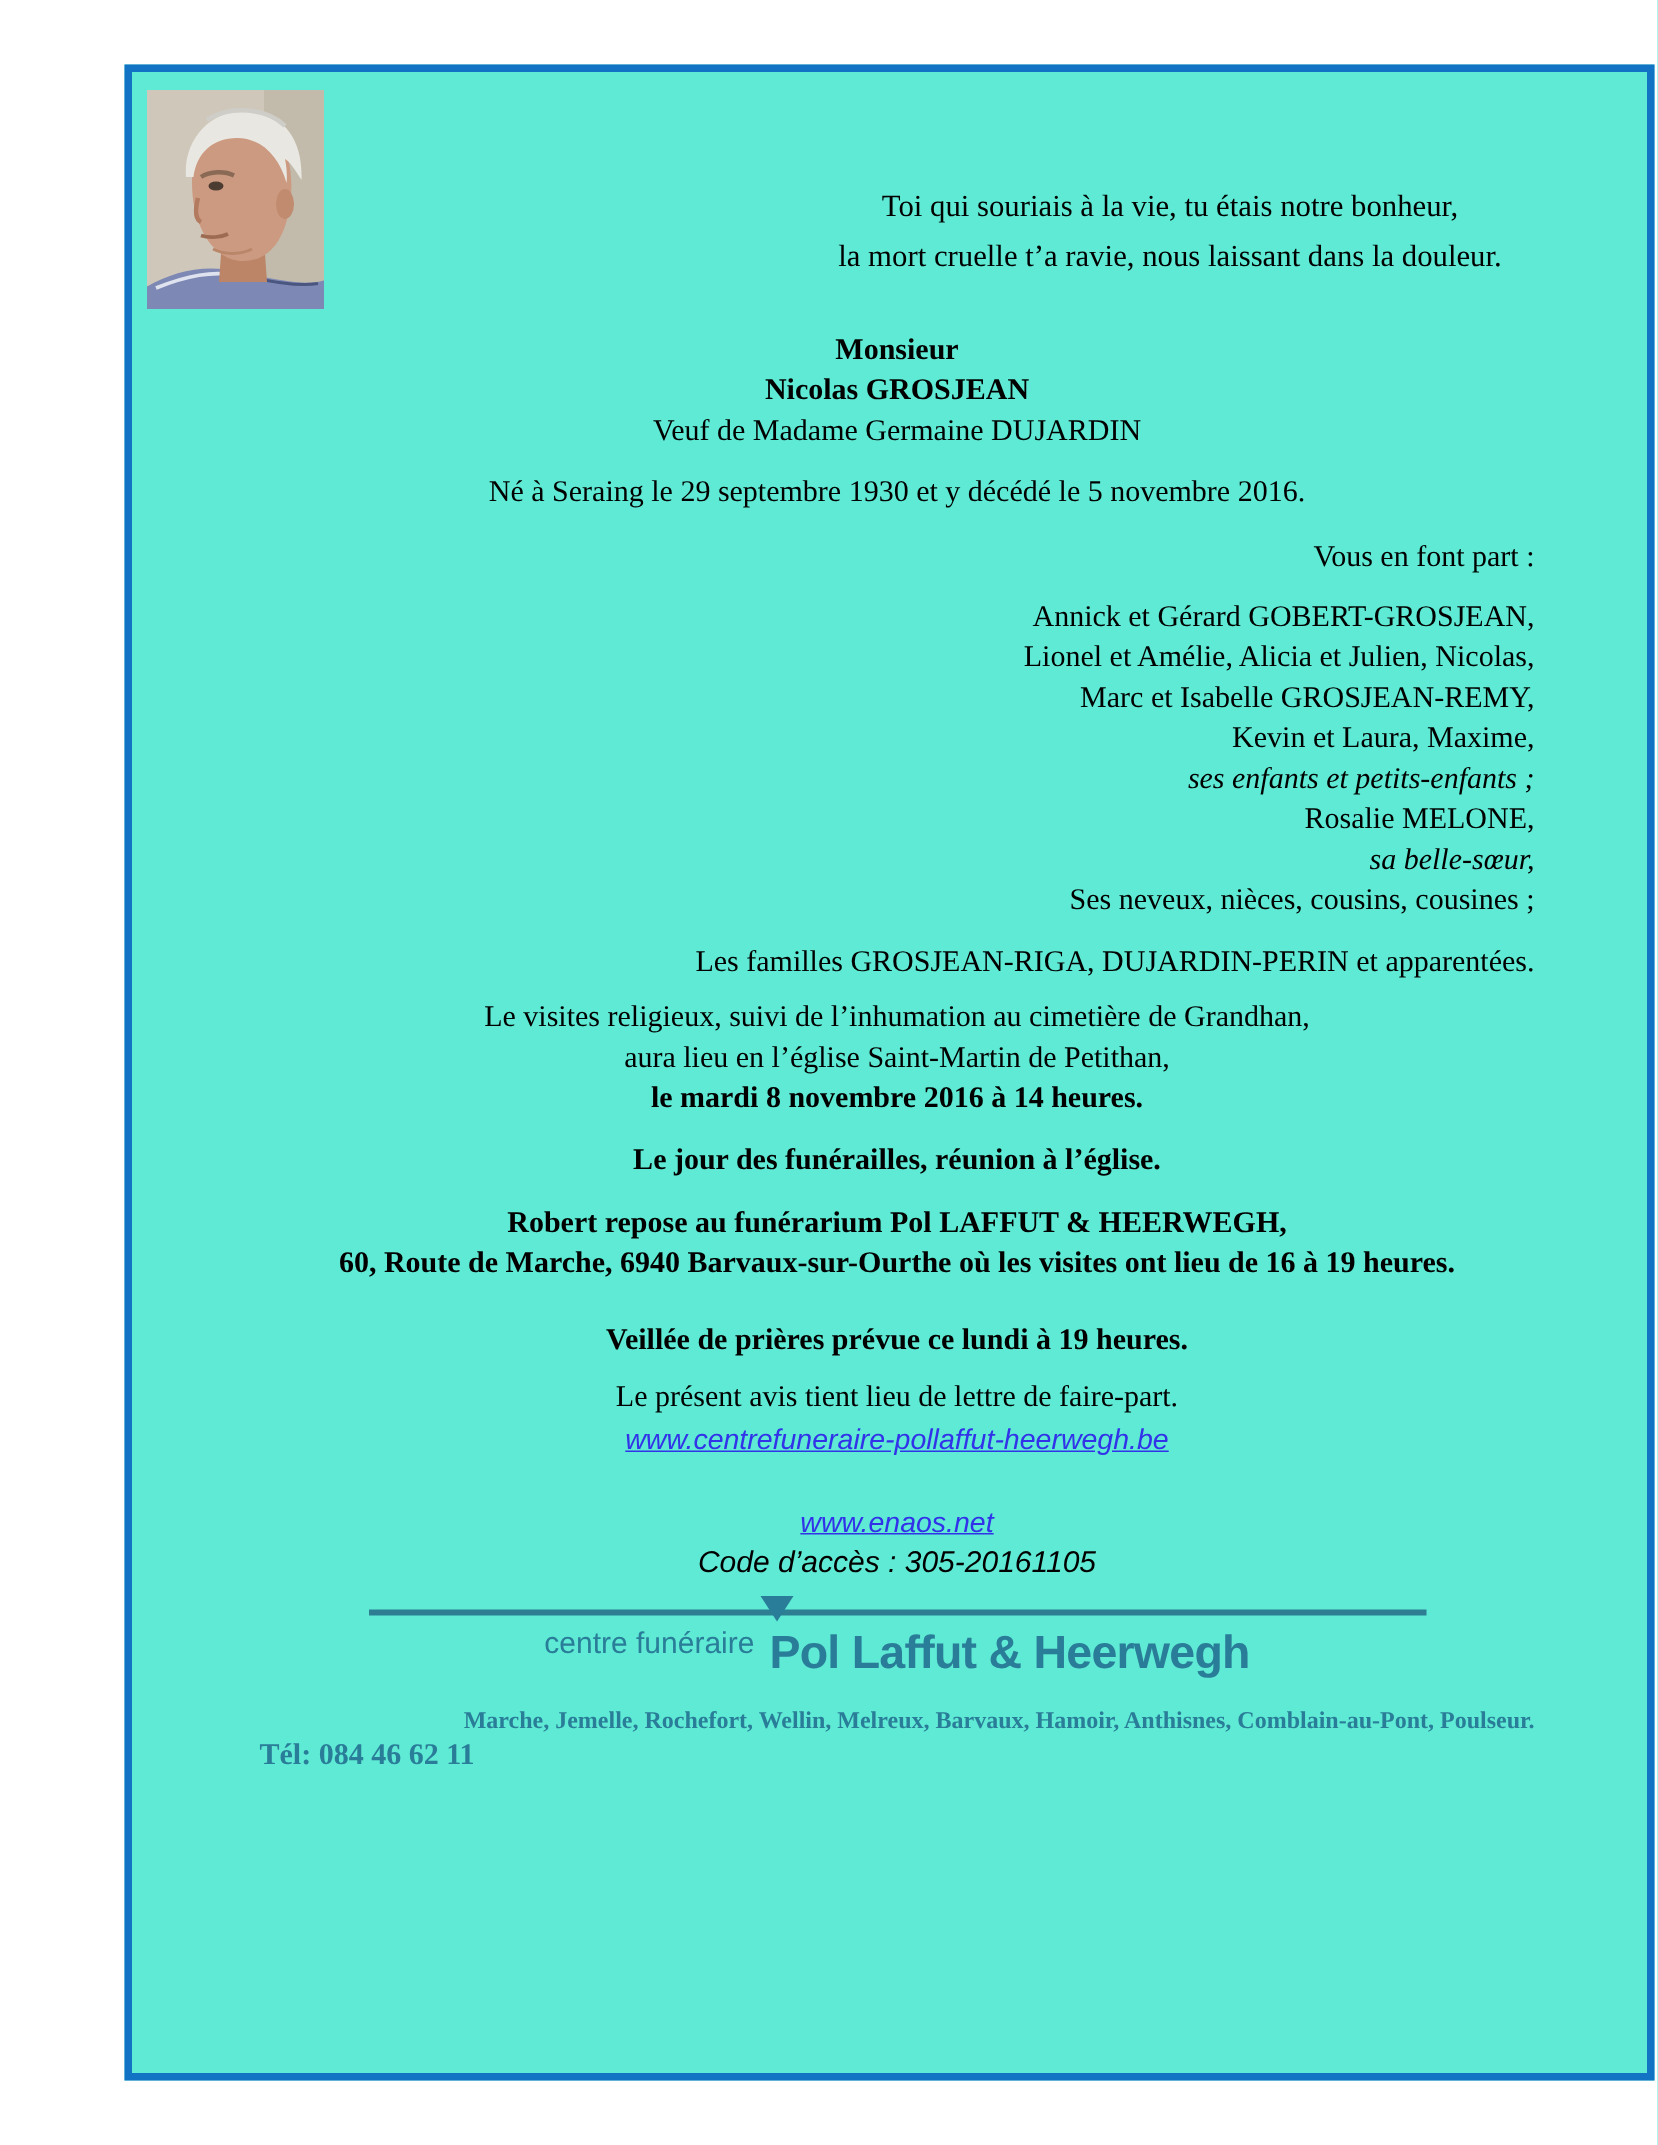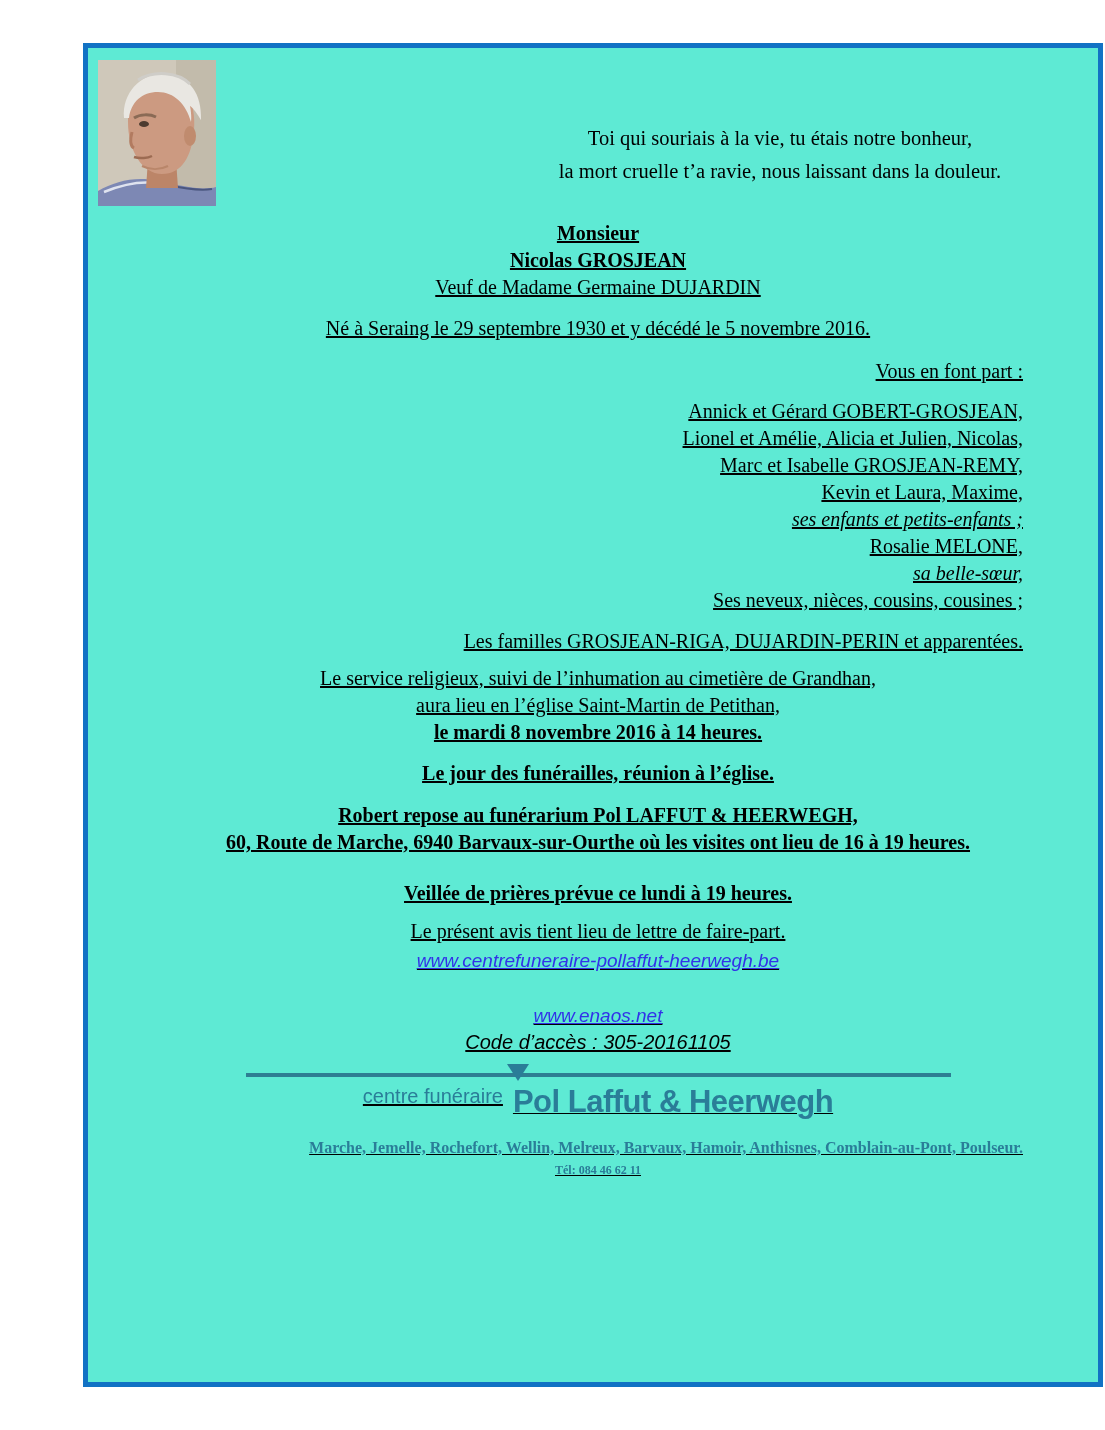--- a/index.html
+++ b/index.html
@@ -30,21 +30,20 @@
     left: 392px; top: 74px;
     width: 600px;
     text-align: center;
     font-size: 20.5px;
     line-height: 33px;
   }
   .content {
     position: absolute;
     left: 0; top: 0; right: 0; bottom: 0;
     padding: 172px 75px 0 85px;
-    text-decoration: underline;
   }
   .content p { margin: 0; font-size: 20px; line-height: 27px; }
   .c   { text-align: center; }
   .l   { text-align: right; }
   .r   { text-align: right; }
   .b   { font-weight: bold; }
   .i   { font-style: italic; }
   .indent { padding-left: 27px; }
   .title { font-size: 25px; line-height: 34px; font-weight: bold; }
   .name  { font-size: 26px; line-height: 36px; font-weight: bold; }
@@ -93,24 +92,23 @@
   }
   .locations {
     margin-top: 4px;
     text-align: right;
     color: #2a7d98;
     font-weight: bold;
     font-size: 16px;
     line-height: 22px;
   }
   .phone {
-    text-align: center;
     color: #2a7d98;
     font-weight: bold;
-    font-size: 12px;
+    font-size: 20px;
     line-height: 22px;
   }
 </style>
 </head>
 <body>
 
 <div class="frame">
 
   <svg class="photo" viewBox="0 0 118 146" aria-label="portrait">
     <rect width="118" height="146" fill="#cfc8ba"></rect>
@@ -155,21 +153,21 @@
     <p class="l">Marc et Isabelle GROSJEAN-REMY,</p>
     <p class="l indent">Kevin et Laura, Maxime,</p>
     <p class="r i">ses enfants et petits-enfants ;</p>
 
     <p class="l">Rosalie MELONE,</p>
     <p class="r i">sa belle-sœur,</p>
 
     <p class="l">Ses neveux, nièces, cousins, cousines ;</p>
     <p class="l" style="margin-top:14px">Les familles GROSJEAN-RIGA, DUJARDIN-PERIN et apparentées.</p>
 
-    <p class="c" style="margin-top:10px">Le service religieux, suivi de l’inhumation au cimetière de Grandhan,</p>
+    <p class="c" style="margin-top:10px">Le visites religieux, suivi de l’inhumation au cimetière de Grandhan,</p>
     <p class="c">aura lieu en l’église Saint-Martin de Petithan,</p>
     <p class="c b">le mardi 8 novembre 2016 à 14 heures.</p>
 
     <p class="c b" style="margin-top:14px">Le jour des funérailles, réunion à l’église.</p>
 
     <p class="c b" style="margin-top:15px">Robert repose au funérarium Pol LAFFUT &amp; HEERWEGH,</p>
     <p class="c b">60, Route de Marche, 6940 Barvaux-sur-Ourthe où les visites ont lieu de 16 à 19 heures.</p>
 
     <p class="c b" style="margin-top:24px">Veillée de prières prévue ce lundi à 19 heures.</p>
     <p class="c" style="margin-top:11px">Le présent avis tient lieu de lettre de faire-part.</p>

